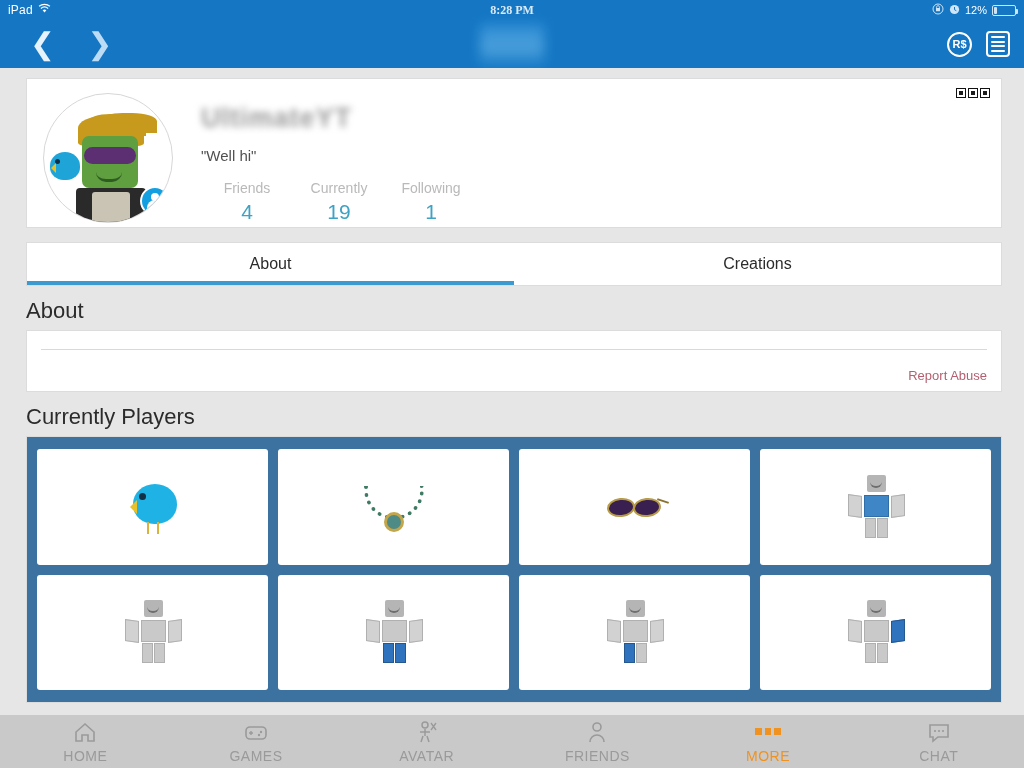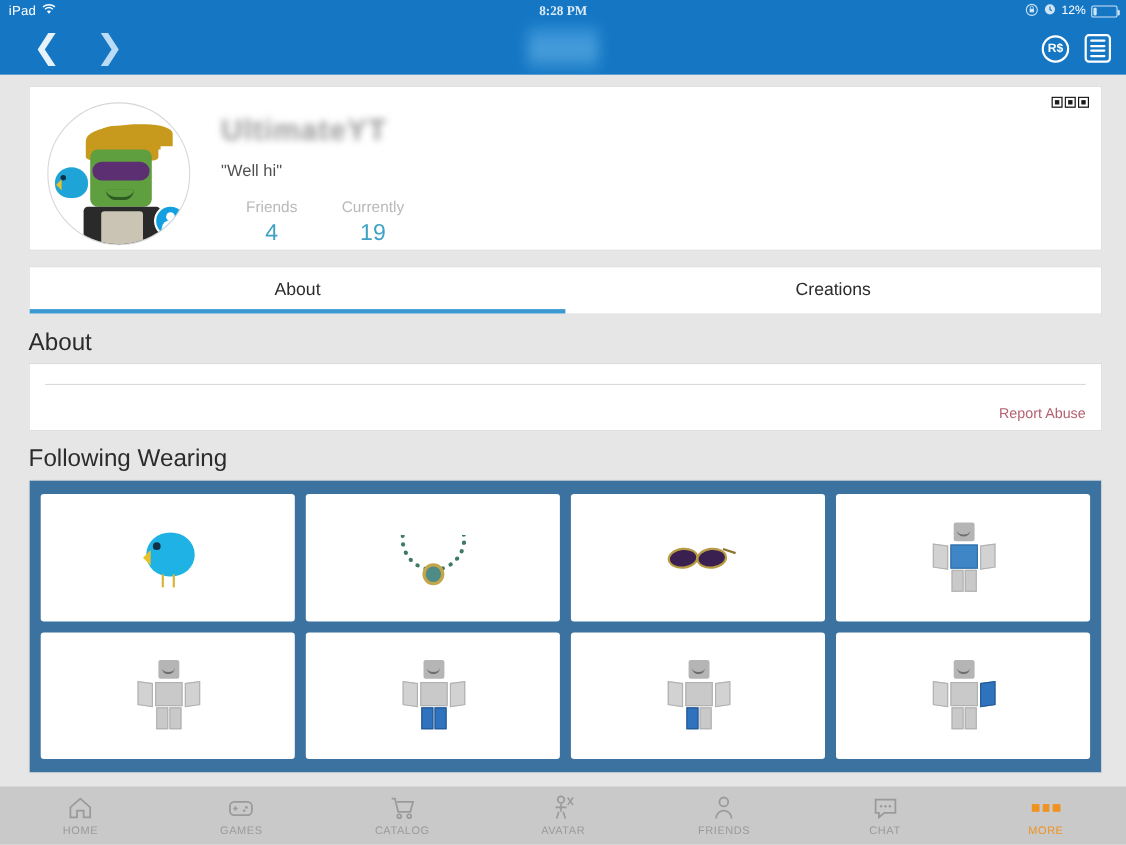--- a/index.html
+++ b/index.html
@@ -378,21 +378,21 @@
   
   .tabbar {
     position: absolute; left: 0; right: 0; bottom: 0; height: 53px;
     background: #c9c9c9; display: flex; align-items: center;
   }
   .tb {
     flex: 1; display: flex; flex-direction: column;
     align-items: center; justify-content: center; gap: 4px;
     color: #9a9a9a;
   }
-  .tb-label { font-size: 10px; letter-spacing: .5px; }
+  .tb-label { font-size: 14px; letter-spacing: .5px; }
   .tb.active, .tb.active .tb-label { color: #f0921f; }
   .tb-ico { width: 26px; height: 24px; position: relative; }
   .tb-ico svg { width: 26px; height: 24px; display: block; }
   .more-dots { display: flex; gap: 3px; align-items: center; height: 24px; }
   .more-dots i { width: 7px; height: 7px; background: #f0921f; display: block; }
 </style>
 </head>
 <body>
 
 <div id="app">
@@ -475,41 +475,45 @@
         <div class="ustatus">"Well hi"</div>
         <div class="stats">
           <div class="stat">
             <div class="stat-label">Friends</div>
             <div class="stat-value">4</div>
           </div>
           <div class="stat">
             <div class="stat-label">Currently</div>
             <div class="stat-value">19</div>
           </div>
+          <div class="stat">
+            <div class="stat-label">Following</div>
+            <div class="stat-value">1</div>
+          </div>
         </div>
       </div>
     </div>
 
     <div class="tabs">
       <div class="tab active">
         <span>About</span>
       </div>
       <div class="tab">
         <span>Creations</span>
       </div>
     </div>
 
     <div class="section-title">About</div>
     <div class="card about-card">
       <div></div>
       <div class="about-rule"></div>
       <div class="report">Report Abuse</div>
     </div>
 
-    <div class="section-title">Following Wearing</div>
+    <div class="section-title">Currently Players</div>
     <div class="wearing-wrap">
 
 
       <div class="wear-right">
 
         <div class="item">
           <div class="art">
             <div class="it-bird-body"></div>
             <div class="it-bird-beak"></div>
             <div class="it-bird-eye"></div>
@@ -614,70 +618,60 @@
         <svg viewBox="0 0 26 24">
             <rect x="3" y="7" width="20" height="12" rx="4" fill="none" stroke="#9a9a9a" stroke-width="1.6"></rect>
             <path d="M8 11 v4 M6 13 h4" stroke="#9a9a9a" stroke-width="1.4"></path>
             <circle cx="18" cy="12" r="1.2" fill="#9a9a9a"></circle>
             <circle cx="16" cy="15" r="1.2" fill="#9a9a9a"></circle>
           </svg>
       </span>
       <span class="tb-label">GAMES</span>
     </div>
 
-    <div class="tb">
-      <span class="tb-ico">
-        <svg viewBox="0 0 26 24">
-            <path d="M3 4 h3 l3 12 h11 l2.5-9 H8" fill="none" stroke="#9a9a9a" stroke-width="1.6"></path>
-            <circle cx="10" cy="20" r="1.8" fill="none" stroke="#9a9a9a" stroke-width="1.5"></circle>
-            <circle cx="19" cy="20" r="1.8" fill="none" stroke="#9a9a9a" stroke-width="1.5"></circle>
-          </svg>
-      </span>
-      <span class="tb-label">CATALOG</span>
-    </div>
 
     <div class="tb">
       <span class="tb-ico">
         <svg viewBox="0 0 26 24">
             <circle cx="11" cy="5" r="3" fill="none" stroke="#9a9a9a" stroke-width="1.5"></circle>
             <path d="M11 9 v7 M6 12 h10 M9 16 l-2 6 M13 16 l2 6" fill="none" stroke="#9a9a9a" stroke-width="1.5"></path>
             <path d="M17 3 l5 7 M22 3 l-5 7" stroke="#9a9a9a" stroke-width="1.3"></path>
           </svg>
       </span>
       <span class="tb-label">AVATAR</span>
     </div>
 
     <div class="tb">
       <span class="tb-ico">
         <svg viewBox="0 0 26 24">
             <circle cx="13" cy="7" r="4" fill="none" stroke="#9a9a9a" stroke-width="1.6"></circle>
             <path d="M6 22 a7 7 0 0 1 14 0" fill="none" stroke="#9a9a9a" stroke-width="1.6"></path>
           </svg>
       </span>
       <span class="tb-label">FRIENDS</span>
+    </div>
+
+    <div class="tb active">
+      <span class="tb-ico">
+        <span class="more-dots">
+            <i></i>
+            <i></i>
+            <i></i>
+          </span>
+      </span>
+      <span class="tb-label">MORE</span>
     </div>
 
     <div class="tb">
       <span class="tb-ico">
         <svg viewBox="0 0 26 24">
             <path d="M4 5 h18 v12 H12 l-5 4 v-4 H4 Z" fill="none" stroke="#9a9a9a" stroke-width="1.6"></path>
             <circle cx="9" cy="11" r="1.1" fill="#9a9a9a"></circle>
             <circle cx="13" cy="11" r="1.1" fill="#9a9a9a"></circle>
             <circle cx="17" cy="11" r="1.1" fill="#9a9a9a"></circle>
           </svg>
       </span>
       <span class="tb-label">CHAT</span>
     </div>
 
-    <div class="tb active">
-      <span class="tb-ico">
-        <span class="more-dots">
-            <i></i>
-            <i></i>
-            <i></i>
-          </span>
-      </span>
-      <span class="tb-label">MORE</span>
-    </div>
-
   </div>
 
 </div>
 
 </body></html>

